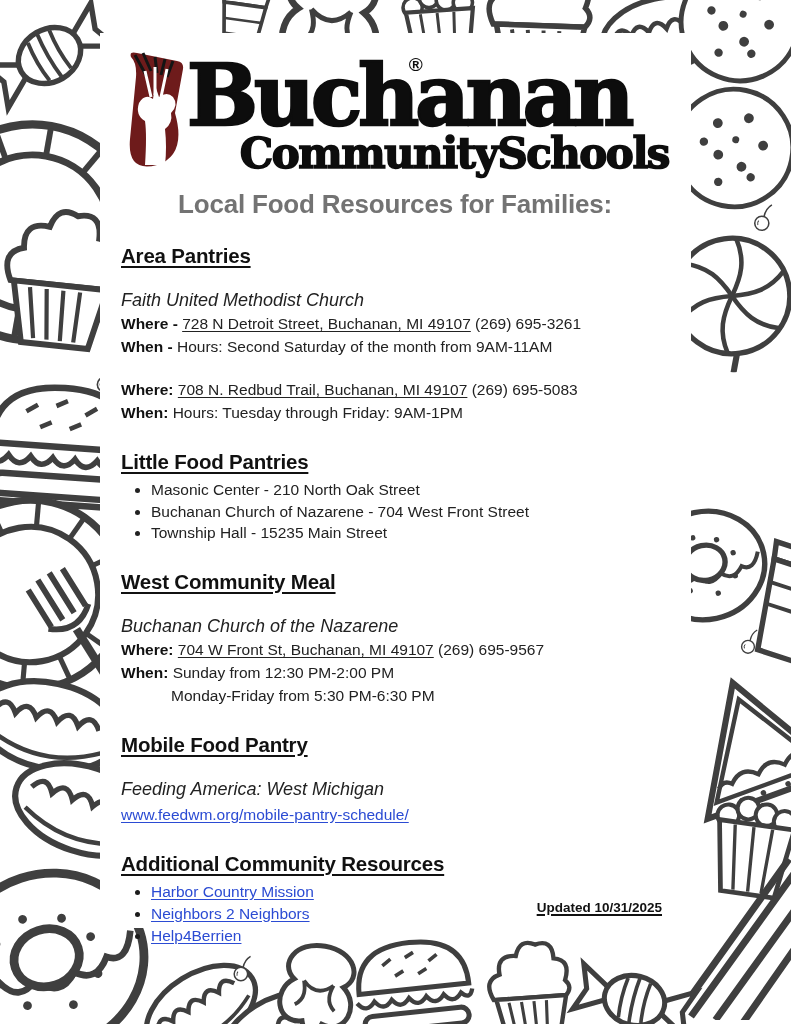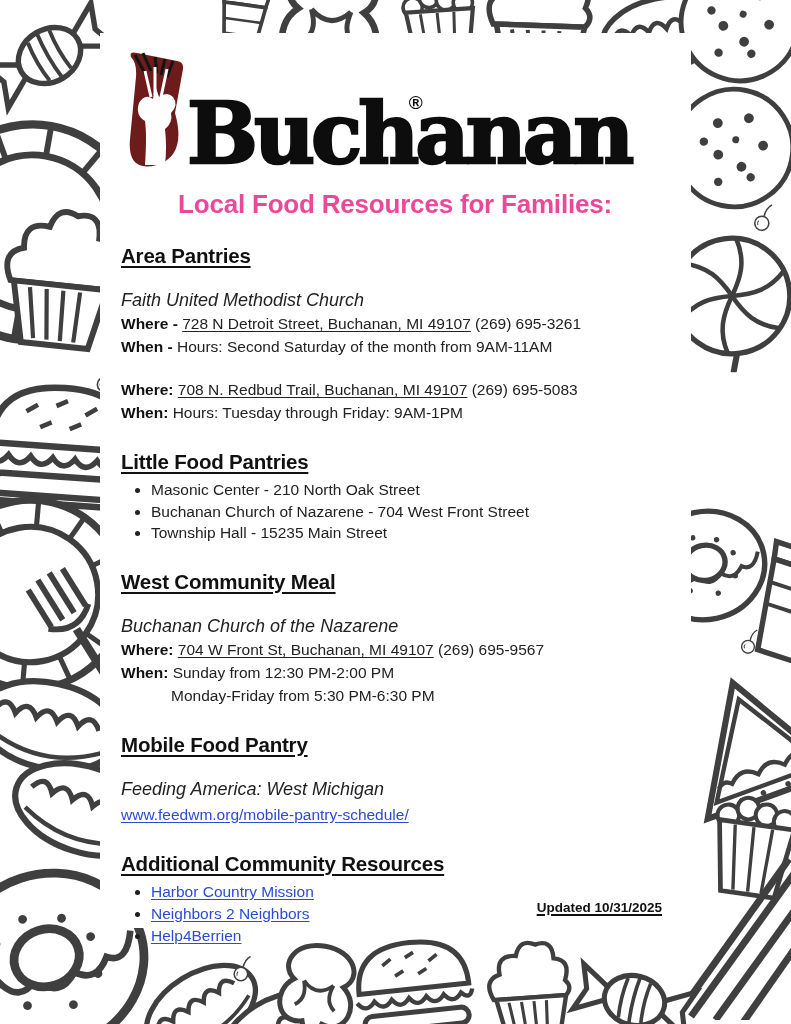--- a/index.html
+++ b/index.html
@@ -36,21 +36,21 @@
     font-weight:bold;color:#0d0d0d;
   }
   .brand2{
     font-family:"DejaVu Serif", serif;font-weight:bold;
     font-size:42px;line-height:1;letter-spacing:-1.5px;
     color:#0d0d0d;-webkit-text-stroke:1.6px #0d0d0d;
     text-align:right;margin-top:-4px;white-space:nowrap;
   }
   
   .page-title{
-    text-align:center;font-size:26px;font-weight:bold;color:#ec4899;
+    text-align:center;font-size:26px;font-weight:bold;color:#737373;
     margin-top:14px;letter-spacing:-0.2px;
   }
   .sec-heading{
     font-size:20.5px;font-weight:bold;color:#111;
     text-decoration:underline;text-decoration-thickness:2px;text-underline-offset:3px;
     margin-top:25px;line-height:26px;letter-spacing:-0.2px;
   }
   .sec-heading.first{margin-top:23px;}
   .org-name{font-style:italic;font-size:18px;line-height:24px;margin-top:19px;color:#222;}
   .detail-line{font-size:15.5px;line-height:23px;color:#222;}
@@ -361,20 +361,21 @@
   <div class="logo-row">
     <svg class="deer-mark" viewBox="0 0 64 122">
       <path d="M10,6 Q8,0 16,2 L56,10 Q63,11 62,18 L54,62 Q66,104 36,114 Q6,122 9,88 L15,26 Q16,12 10,6 Z" fill="#6e1b1b"></path>
       <path d="M14,4 L26,26 M22,2 L30,20 M34,6 L36,22 M44,8 L40,24 M52,10 L46,26" stroke="#141414" stroke-width="3" fill="none"></path>
       <path d="M24,114 Q26,84 24,70 Q14,64 18,52 Q24,42 32,48 L34,34 L38,46 Q46,40 52,46 Q58,54 50,62 Q52,72 44,78 Q46,96 44,114 Z" fill="#ffffff"></path>
       <path d="M30,46 L24,20 M34,44 L34,16 M40,46 L46,18" stroke="#ffffff" stroke-width="3" fill="none"></path>
     </svg>
     <div class="logo-text">
       <div class="brand1">Buchanan</div>
       <span class="brand-reg">®</span>
+      <div class="brand2">CommunitySchools</div>
     </div>
   </div>
 
   <div class="page-title">Local Food Resources for Families:</div>
 
   <div class="sec-heading first">Area Pantries</div>
 
   <div>
     <div class="org-name">Faith United Methodist Church</div>
     <div class="detail-line">

